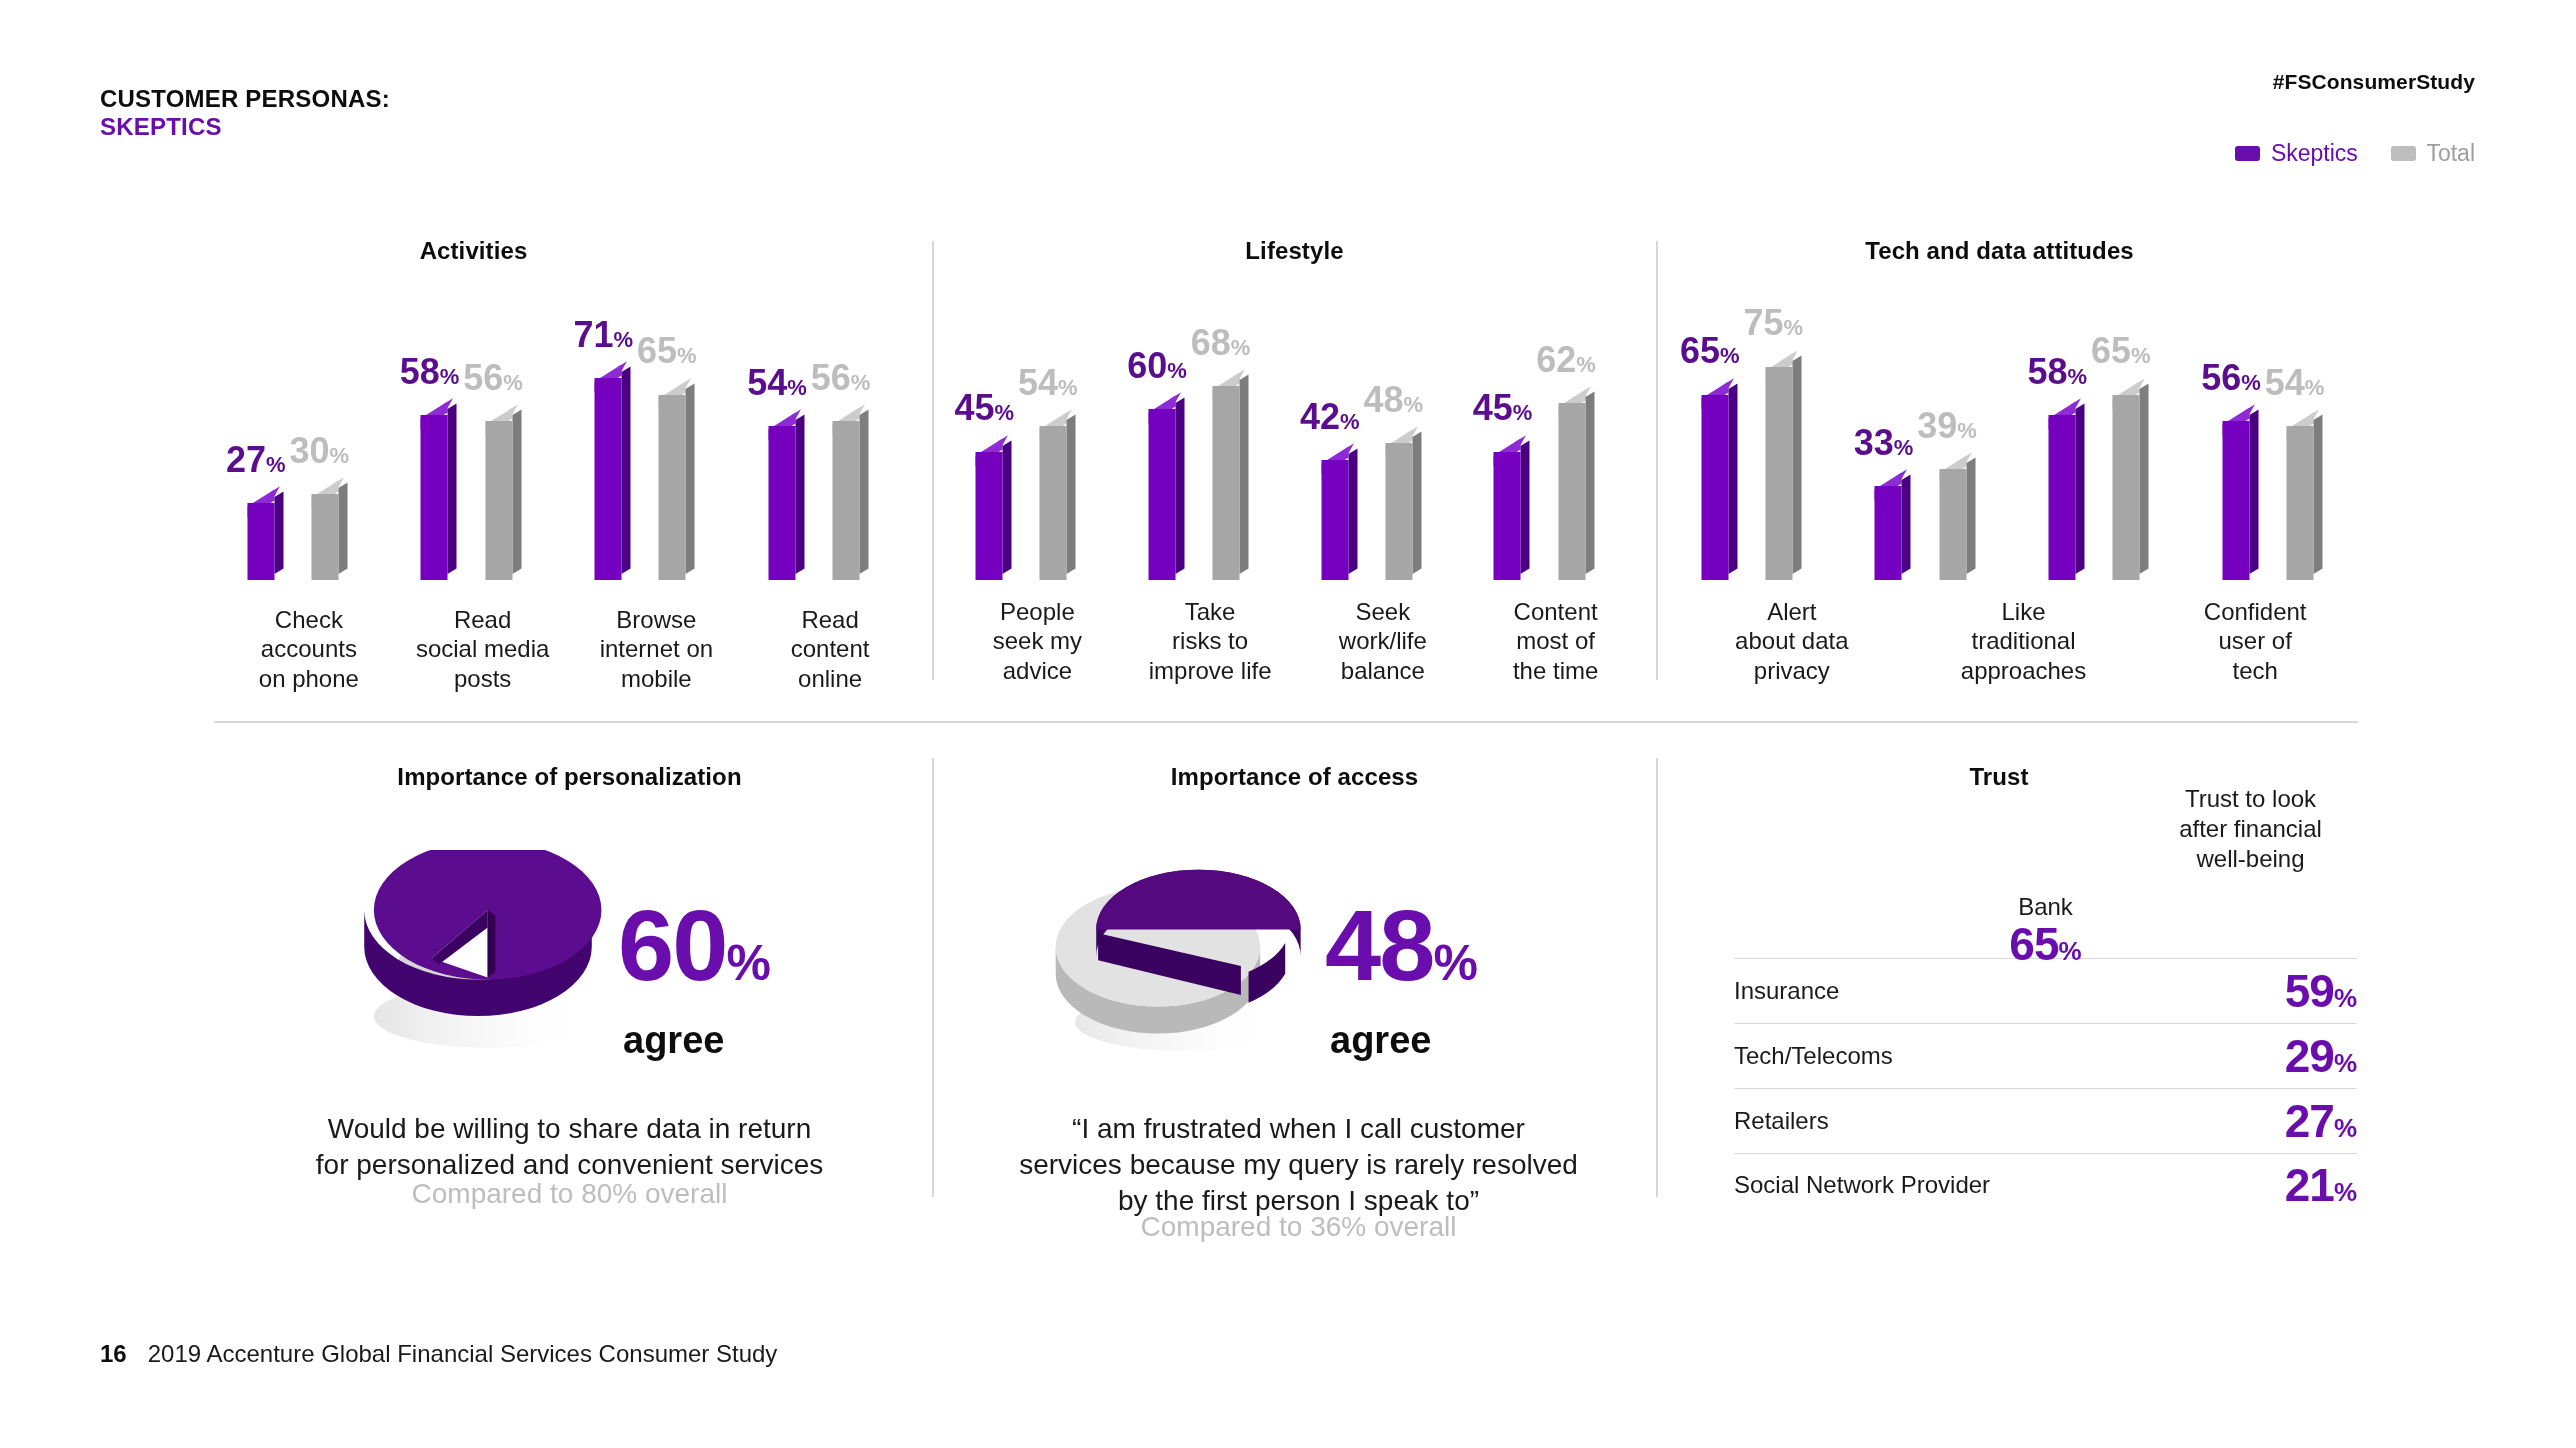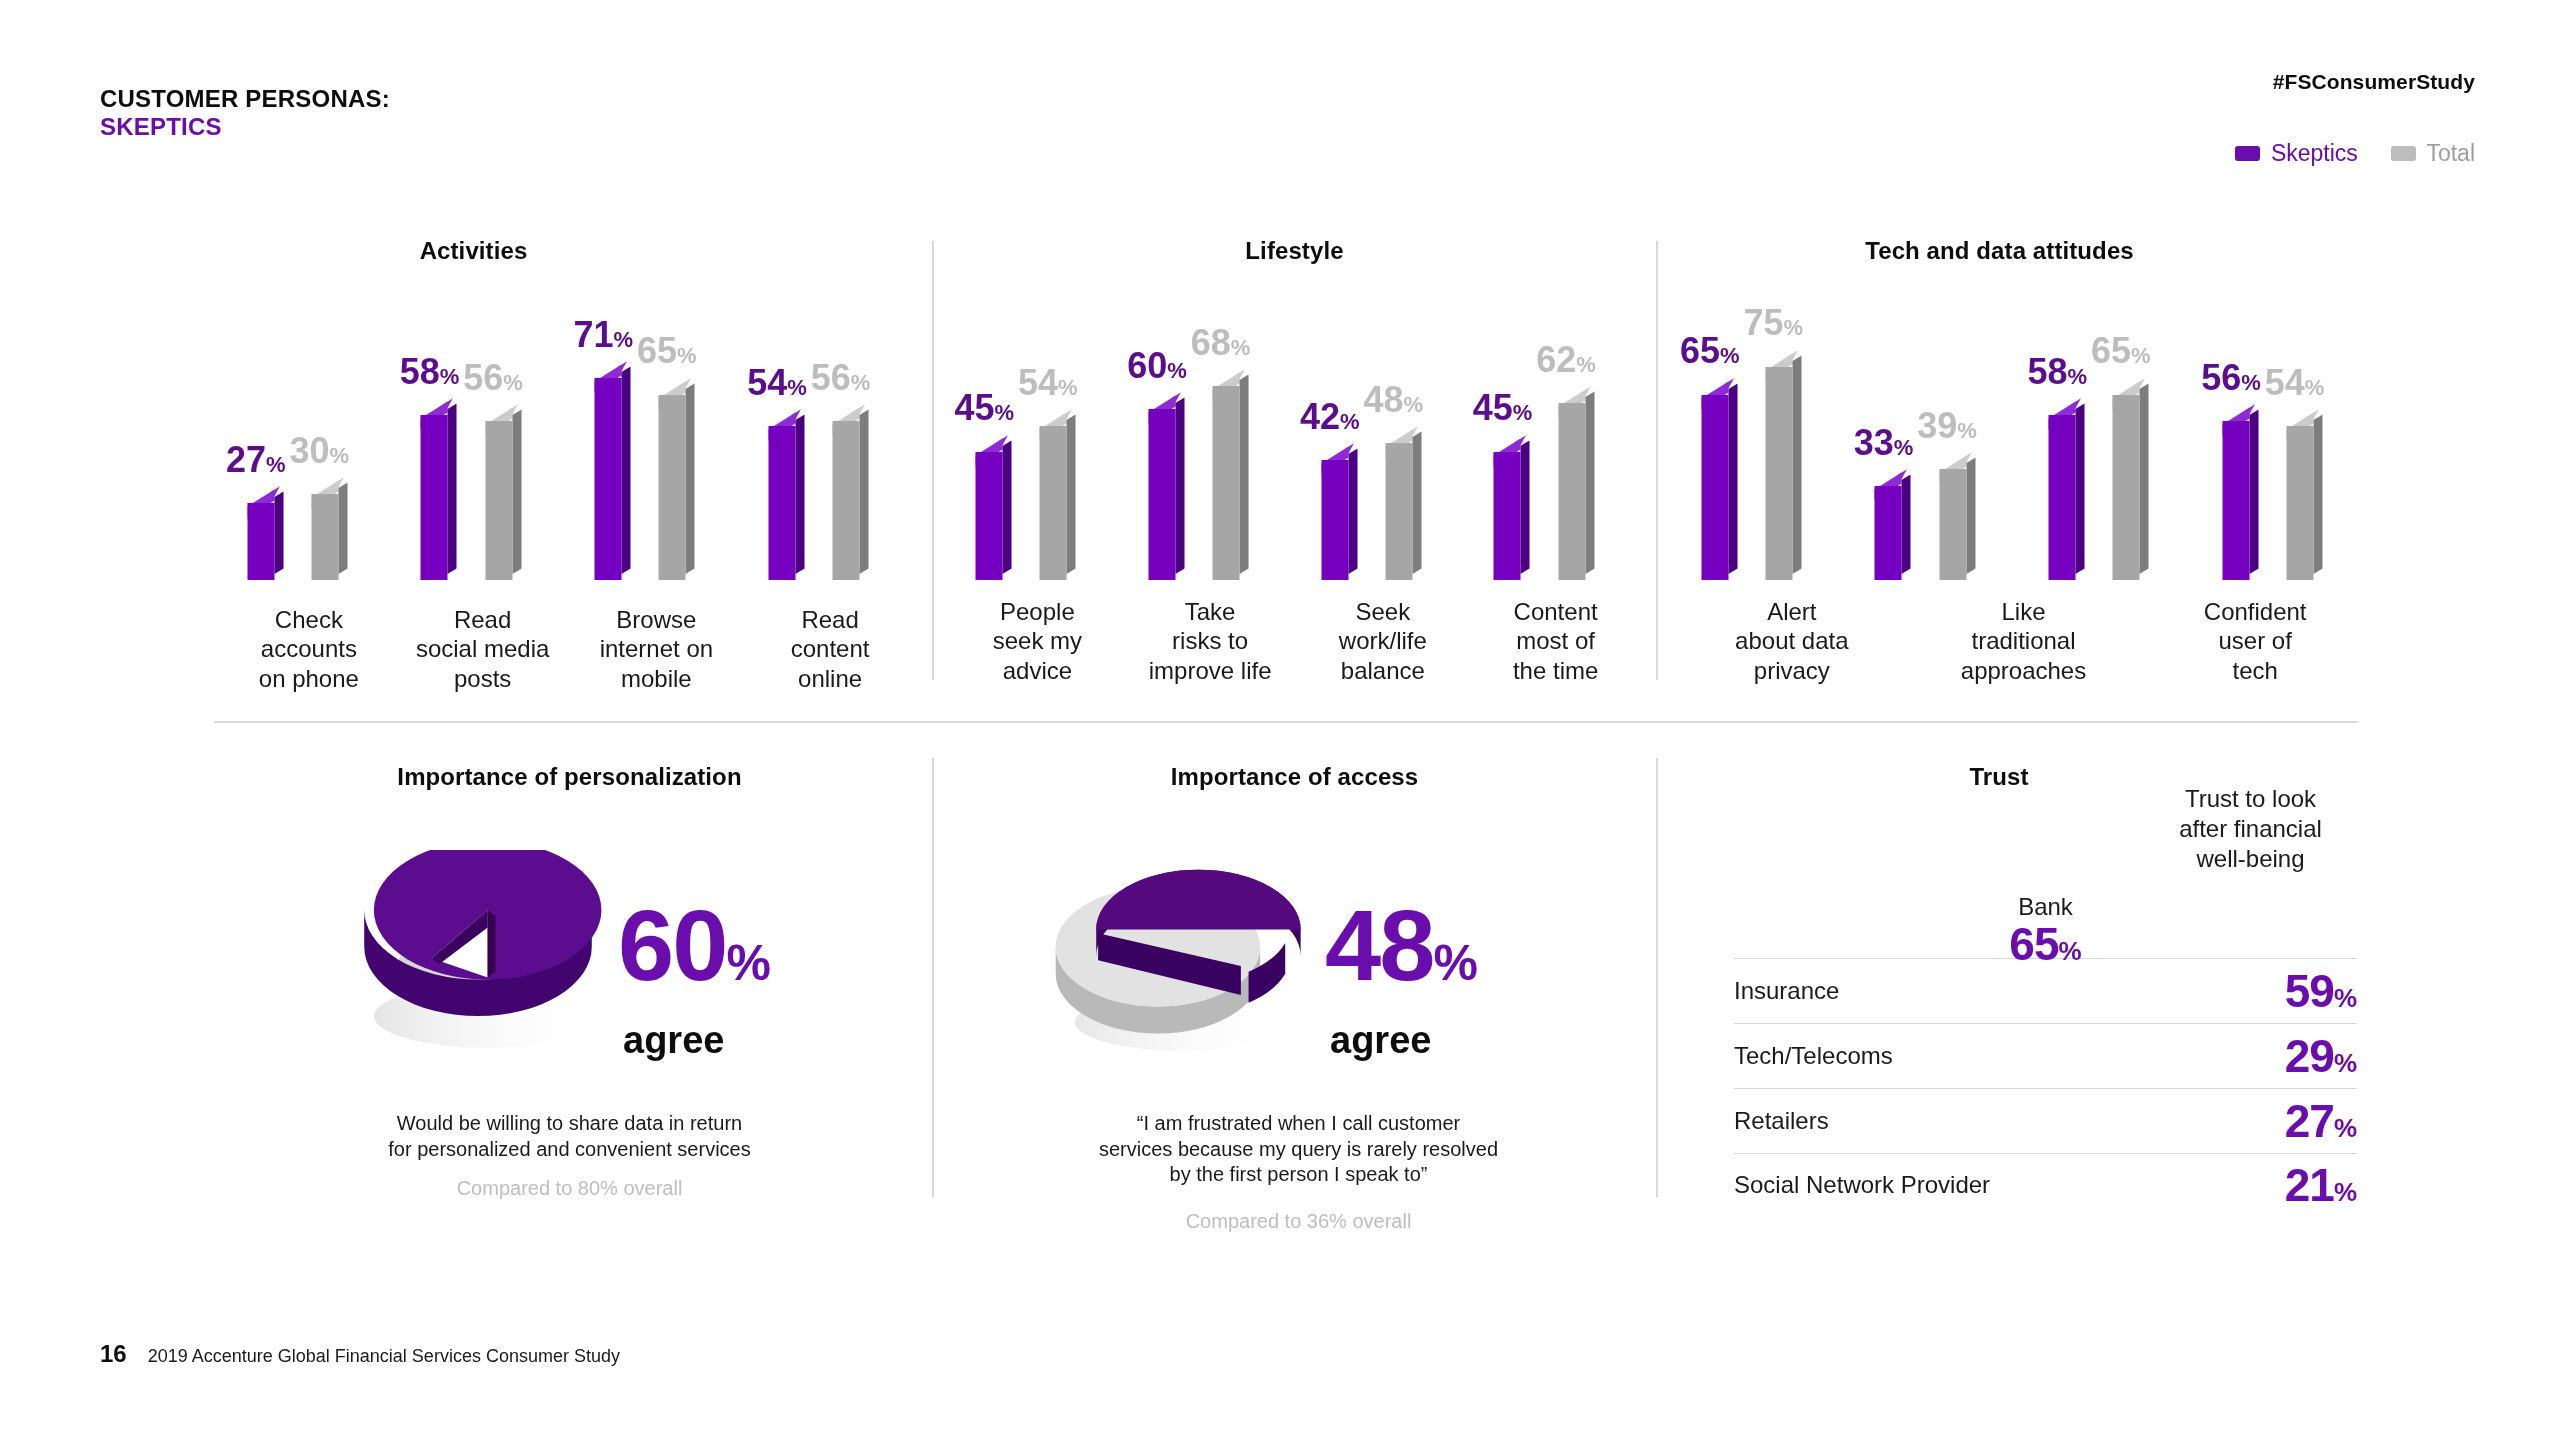--- a/index.html
+++ b/index.html
@@ -69,21 +69,21 @@
   .bar-value .pct{font-size:22px;}
   .val-purple{color:#5a0d8c;}
   .val-grey{color:#bdbdbd;}
 
   .cat-labels{position:absolute;display:flex;width:100%;}
   .cat-label{flex:1;text-align:center;font-size:24px;line-height:1.22;color:#1a1a1a;}
 
   
   .pie-wrap{position:absolute;}
   .pie-caption{
-    position:absolute;text-align:center;font-size:20px;line-height:1.28;color:#1a1a1a;
+    position:absolute;text-align:center;font-size:28px;line-height:1.28;color:#1a1a1a;
   }
   .pie-sub{color:#bdbdbd;}
   .big-pct{position:absolute;white-space:nowrap;line-height:.95;}
   .big-pct .num{font-size:101px;font-weight:bold;color:#6a0dad;letter-spacing:-1.9px;}
   .big-pct .sym{font-size:50px;font-weight:bold;color:#6a0dad;}
   .agree{position:absolute;font-size:38px;font-weight:bold;color:#0d0d0d;}
 
   
   #trust-header{
     position:absolute;text-align:center;font-size:24px;line-height:1.25;color:#1a1a1a;
@@ -94,21 +94,21 @@
   }
   .trust-row.last{border-bottom:none;}
   .trust-name{font-size:24px;color:#1a1a1a;}
   .trust-val{white-space:nowrap;line-height:1;}
   .trust-val .num{font-size:46px;font-weight:bold;color:#6a0dad;letter-spacing:-1px;}
   .trust-val .sym{font-size:26px;font-weight:bold;color:#6a0dad;}
 
   
   #footer{position:absolute;left:100px;bottom:81px;display:flex;align-items:baseline;gap:21px;}
   #footer .pg{font-size:24px;font-weight:bold;color:#0d0d0d;}
-  #footer .txt{font-size:18px;color:#1a1a1a;}
+  #footer .txt{font-size:24px;color:#1a1a1a;}
 </style>
 </head>
 <body>
 
 <div class="abs" id="header-title">
   <div class="l1">CUSTOMER PERSONAS:</div>
   <div class="l2">SKEPTICS</div>
 </div>
 
 <div class="abs" id="hashtag">#FSConsumerStudy</div>

